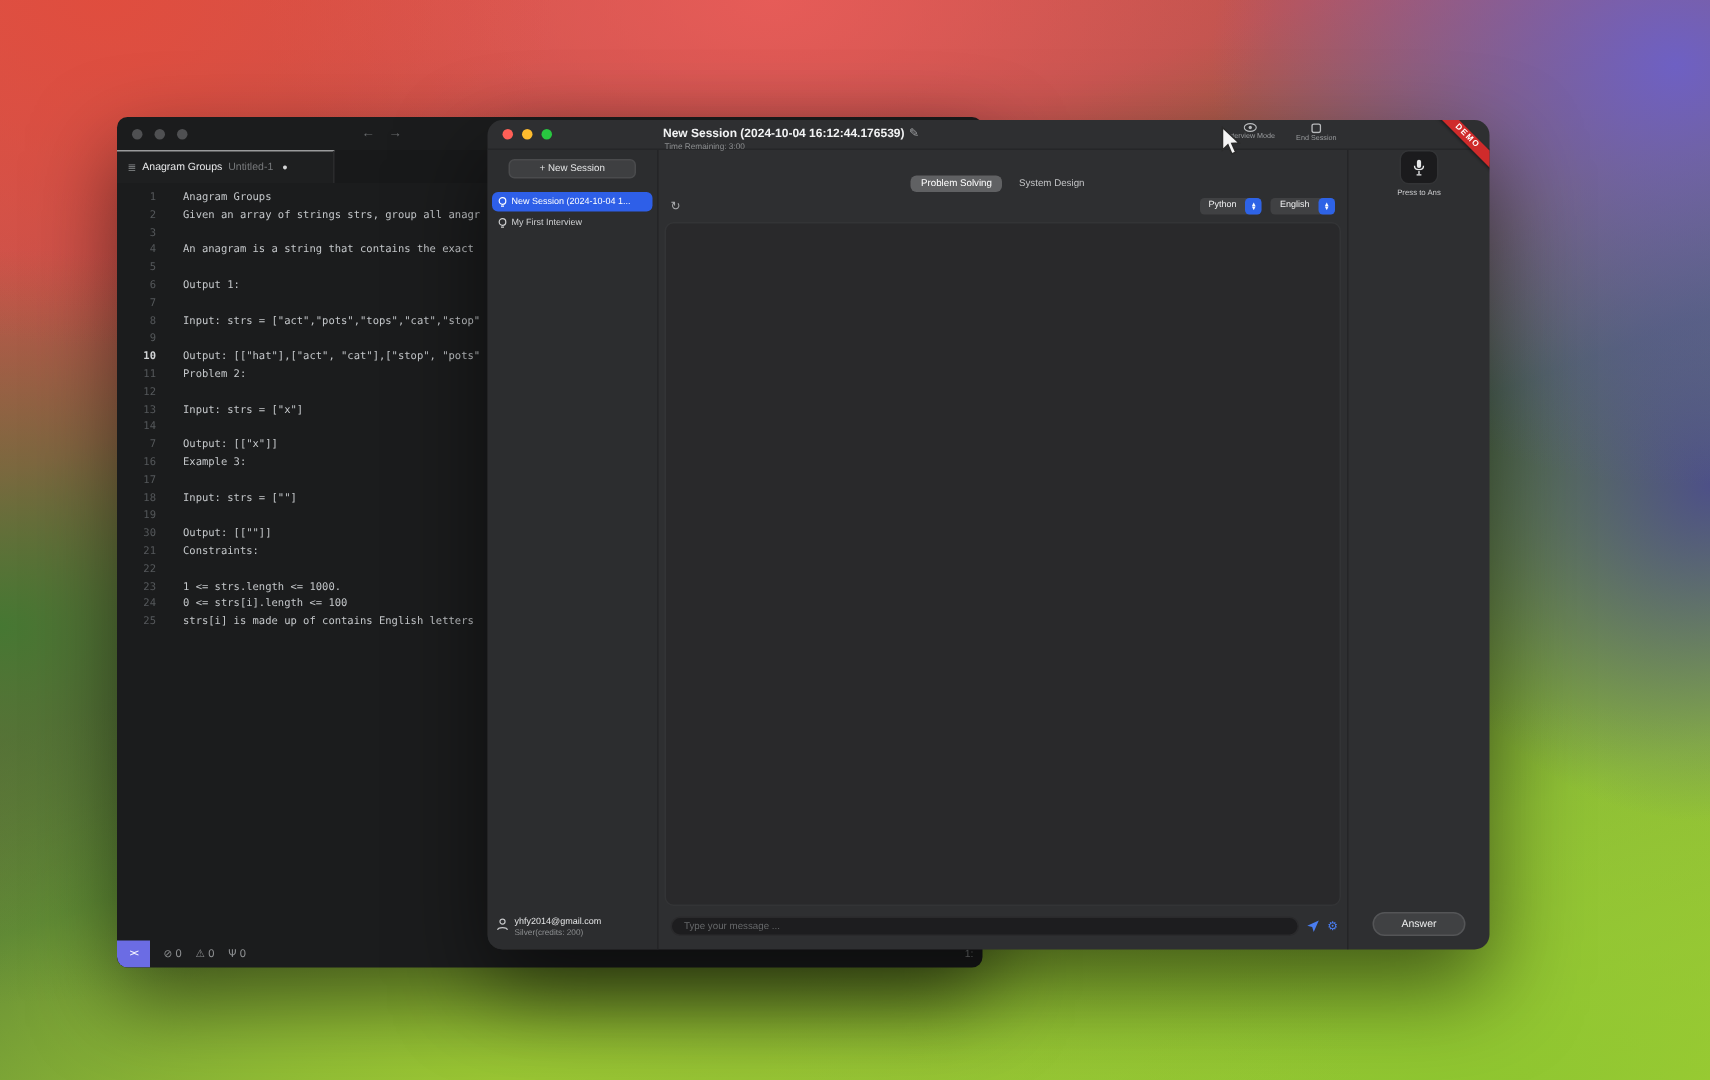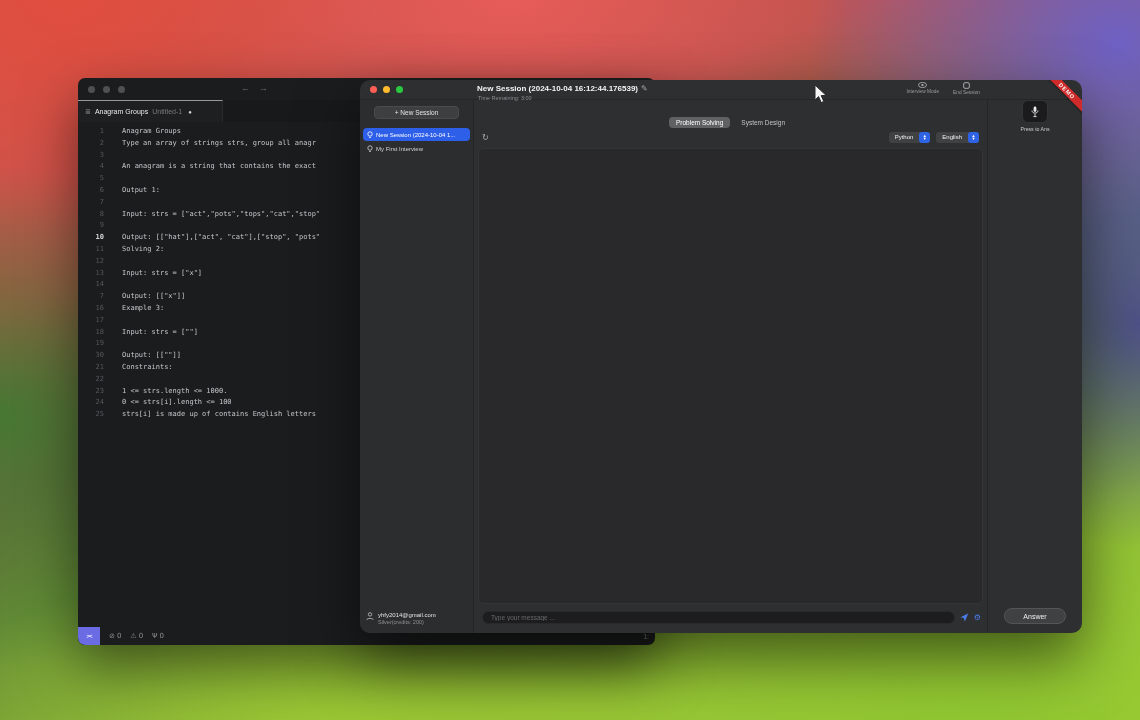--- a/index.html
+++ b/index.html
@@ -39,21 +39,21 @@
   .lt { padding-left:18px; color:#c4c7ca; }
   .ed-status { position:absolute; left:0; right:0; bottom:0; height:18px; display:flex; align-items:center;
     font-size:7px; color:#8d8f91; }
   .remote-box { width:22px; height:18px; background:#6b6ce4; color:#f0f0ff; display:flex; align-items:center;
     justify-content:center; font-size:6px; font-weight:bold; letter-spacing:-1px; border-radius:0 0 0 7px; }
   .st-items { display:flex; gap:9px; margin-left:9px; align-items:center; }
   .st-item { display:flex; gap:2px; align-items:center; font-family:"DejaVu Sans", sans-serif; }
   .st-right { margin-left:auto; margin-right:6px; color:#7e8082; }
 
   
-  .app { position:absolute; left:360px; top:80px; width:722px; height:553px;
+  .app { position:absolute; left:325px; top:80px; width:668px; height:553px;
     background:#2e2f31; border-radius:10px; box-shadow:0 25px 60px rgba(0,0,0,.55);
     color:#d6d7d8; overflow:hidden; display:flex; flex-direction:column; }
   .app-titlebar { height:20px; flex:0 0 20px; position:relative; border-bottom:1px solid #252628; }
   .tl { position:absolute; left:10px; top:6px; display:flex; gap:6px; }
   .tl span { width:7px; height:7px; border-radius:50%; }
   .tl-red{background:#ff5f57;} .tl-yel{background:#febc2e;} .tl-grn{background:#28c840;}
   .app-title { position:absolute; left:117px; top:4px; font-size:8px; font-weight:bold; color:#f2f3f4; white-space:nowrap; }
   .app-title .pencil { color:#9fa1a3; font-weight:normal; font-family:"DejaVu Sans", sans-serif; margin-left:3px; }
   .time-left { position:absolute; left:118px; top:15px; font-size:5.5px; color:#8b8d8f; }
   .hdr-actions { position:absolute; right:102px; top:2px; display:flex; gap:14px; }
@@ -123,30 +123,30 @@
   <div class="ed-tabstrip">
     <div class="ed-tab">
       <span class="ficon">≣</span>
       <span class="tname">Anagram Groups</span>
       <span class="tfile">Untitled-1</span>
       <span class="tdot">●</span>
     </div>
   </div>
   <div class="ed-code">
       <div class="cl"><span class="ln">1</span><span class="lt">Anagram Groups</span></div>
-      <div class="cl"><span class="ln">2</span><span class="lt">Type an array of strings strs, group all anagr</span></div>
+      <div class="cl"><span class="ln">2</span><span class="lt">Given an array of strings strs, group all anagr</span></div>
       <div class="cl"><span class="ln">3</span><span class="lt"></span></div>
       <div class="cl"><span class="ln">4</span><span class="lt">An anagram is a string that contains the exact</span></div>
       <div class="cl"><span class="ln">5</span><span class="lt"></span></div>
       <div class="cl"><span class="ln">6</span><span class="lt">Output 1:</span></div>
       <div class="cl"><span class="ln">7</span><span class="lt"></span></div>
       <div class="cl"><span class="ln">8</span><span class="lt">Input: strs = ["act","pots","tops","cat","stop"</span></div>
       <div class="cl"><span class="ln">9</span><span class="lt"></span></div>
       <div class="cl"><span class="ln cur">10</span><span class="lt">Output: [["hat"],["act", "cat"],["stop", "pots"</span></div>
-      <div class="cl"><span class="ln">11</span><span class="lt">Solving 2:</span></div>
+      <div class="cl"><span class="ln">11</span><span class="lt">Problem 2:</span></div>
       <div class="cl"><span class="ln">12</span><span class="lt"></span></div>
       <div class="cl"><span class="ln">13</span><span class="lt">Input: strs = ["x"]</span></div>
       <div class="cl"><span class="ln">14</span><span class="lt"></span></div>
       <div class="cl"><span class="ln">7</span><span class="lt">Output: [["x"]]</span></div>
       <div class="cl"><span class="ln">16</span><span class="lt">Example 3:</span></div>
       <div class="cl"><span class="ln">17</span><span class="lt"></span></div>
       <div class="cl"><span class="ln">18</span><span class="lt">Input: strs = [""]</span></div>
       <div class="cl"><span class="ln">19</span><span class="lt"></span></div>
       <div class="cl"><span class="ln">30</span><span class="lt">Output: [[""]]</span></div>
       <div class="cl"><span class="ln">21</span><span class="lt">Constraints:</span></div>

